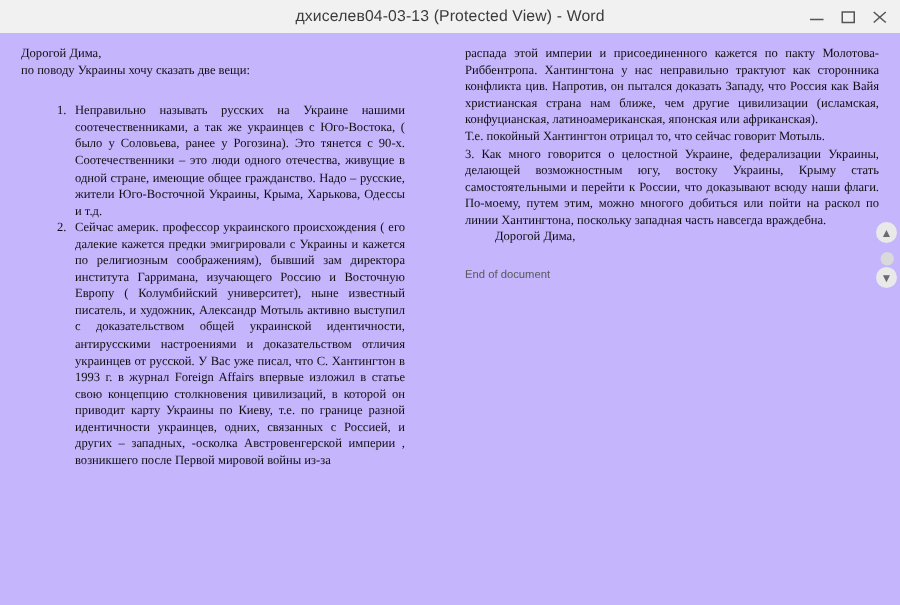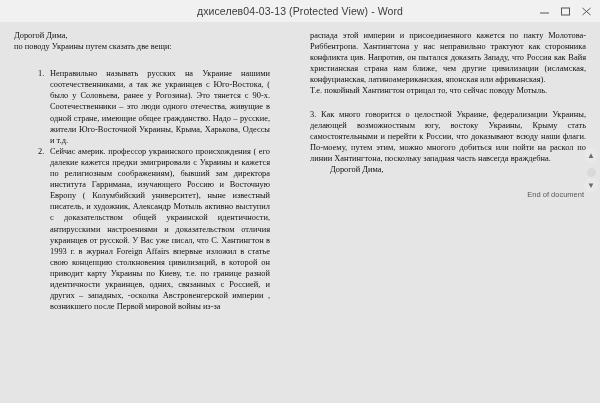--- a/index.html
+++ b/index.html
@@ -52,21 +52,21 @@
   }
   .winbtn svg { display: block; }
 
   
   .page {
     position: absolute;
     top: 22px;
     left: 0;
     right: 0;
     bottom: 0;
-    background: #e5e5e5;
+    background: #c4b5fd;
     overflow: hidden;
   }
   .columns {
     display: flex;
     gap: 0;
     padding: 8px 14px 0 14px;
     box-sizing: border-box;
     height: 100%;
   }
   .col {
@@ -102,28 +102,28 @@
     position: absolute;
     left: 8px;
     top: 0;
     font-size: 8.4px;
     line-height: 11.1px;
   }
   .hang {
     padding-left: 20px;
   }
 
-  .blk { margin-top: 12px; }
+  .blk { margin-top: 0; }
 
   
   .eod {
     font-family: "Liberation Sans", sans-serif;
     font-size: 7.5px;
     color: #595959;
-    text-align: right;
+    text-align: left;
     margin-top: 14px;
     padding-right: 2px;
   }
 
   
   .nav-arrow {
     position: absolute;
     right: 2px;
     width: 14px;
     height: 14px;
@@ -172,30 +172,30 @@
         </svg>
     </span>
   </div>
 </div>
 
 <div class="page">
   <div class="columns">
 
     <div class="col left">
       <p class="para greeting">Дорогой Дима,</p>
-      <p class="para">по поводу Украины путем сказать две вещи:</p>
+      <p class="para">по поводу Украины хочу сказать две вещи:</p>
       <ol class="numlist">
         <li>Неправильно называть русских на Украине нашими соотечественниками, а так же украинцев с Юго-Востока, ( было у Соловьева, ранее у Рогозина). Это тянется с 90-х. Соотечественники – это люди одного отечества, живущие в одной стране, имеющие общее гражданство. Надо – русские, жители Юго-Восточной Украины, Крыма, Харькова, Одессы и т.д.</li>
         <li>Сейчас америк. профессор украинского происхождения ( его далекие кажется предки эмигрировали с Украины и кажется по религиозным соображениям), бывший зам директора института Гарримана, изучающего Россию и Восточную Европу ( Колумбийский университет), ныне известный писатель, и художник, Александр Мотыль активно выступил с доказательством общей украинской идентичности, антирусскими настроениями и доказательством отличия украинцев от русской. У Вас уже писал, что С. Хантингтон в 1993 г. в журнал Foreign Affairs впервые изложил в статье свою концепцию столкновения цивилизаций, в которой он приводит карту Украины по Киеву, т.е. по границе разной идентичности украинцев, одних, связанных с Россией, и других – западных, -осколка Австровенгерской империи , возникшего после Первой мировой войны из-за</li>
       </ol>
     </div>
 
     <div class="col right">
       <p class="para">распада этой империи и  присоединенного кажется по пакту Молотова-Риббентропа. Хантингтона у нас неправильно трактуют как сторонника конфликта цив. Напротив, он пытался доказать Западу, что Россия как Вайя христианская страна нам ближе, чем другие цивилизации (исламская, конфуцианская, латиноамериканская, японская или африканская).</p>
-      <p class="para">Т.е. покойный Хантингтон отрицал то, что сейчас поводу Мотыль.</p>
+      <p class="para">Т.е. покойный Хантингтон отрицал то, что сейчас говорит Мотыль.</p>
       <p class="para blk">3. Как много говорится о целостной Украине, федерализации Украины, делающей возможностным югу, востоку Украины, Крыму  стать самостоятельными и перейти к России, что доказывают всюду наши флаги. По-моему, путем этим, можно многого добиться или пойти на раскол по линии Хантингтона, поскольку западная часть навсегда враждебна.</p>
       <p class="para hang">Дорогой Дима,</p>
       <div class="eod">End of document</div>
     </div>
 
   </div>
 
   <div class="nav-arrow nav-up">▲</div>
   <div class="nav-dot"></div>
   <div class="nav-arrow nav-down">▼</div>

